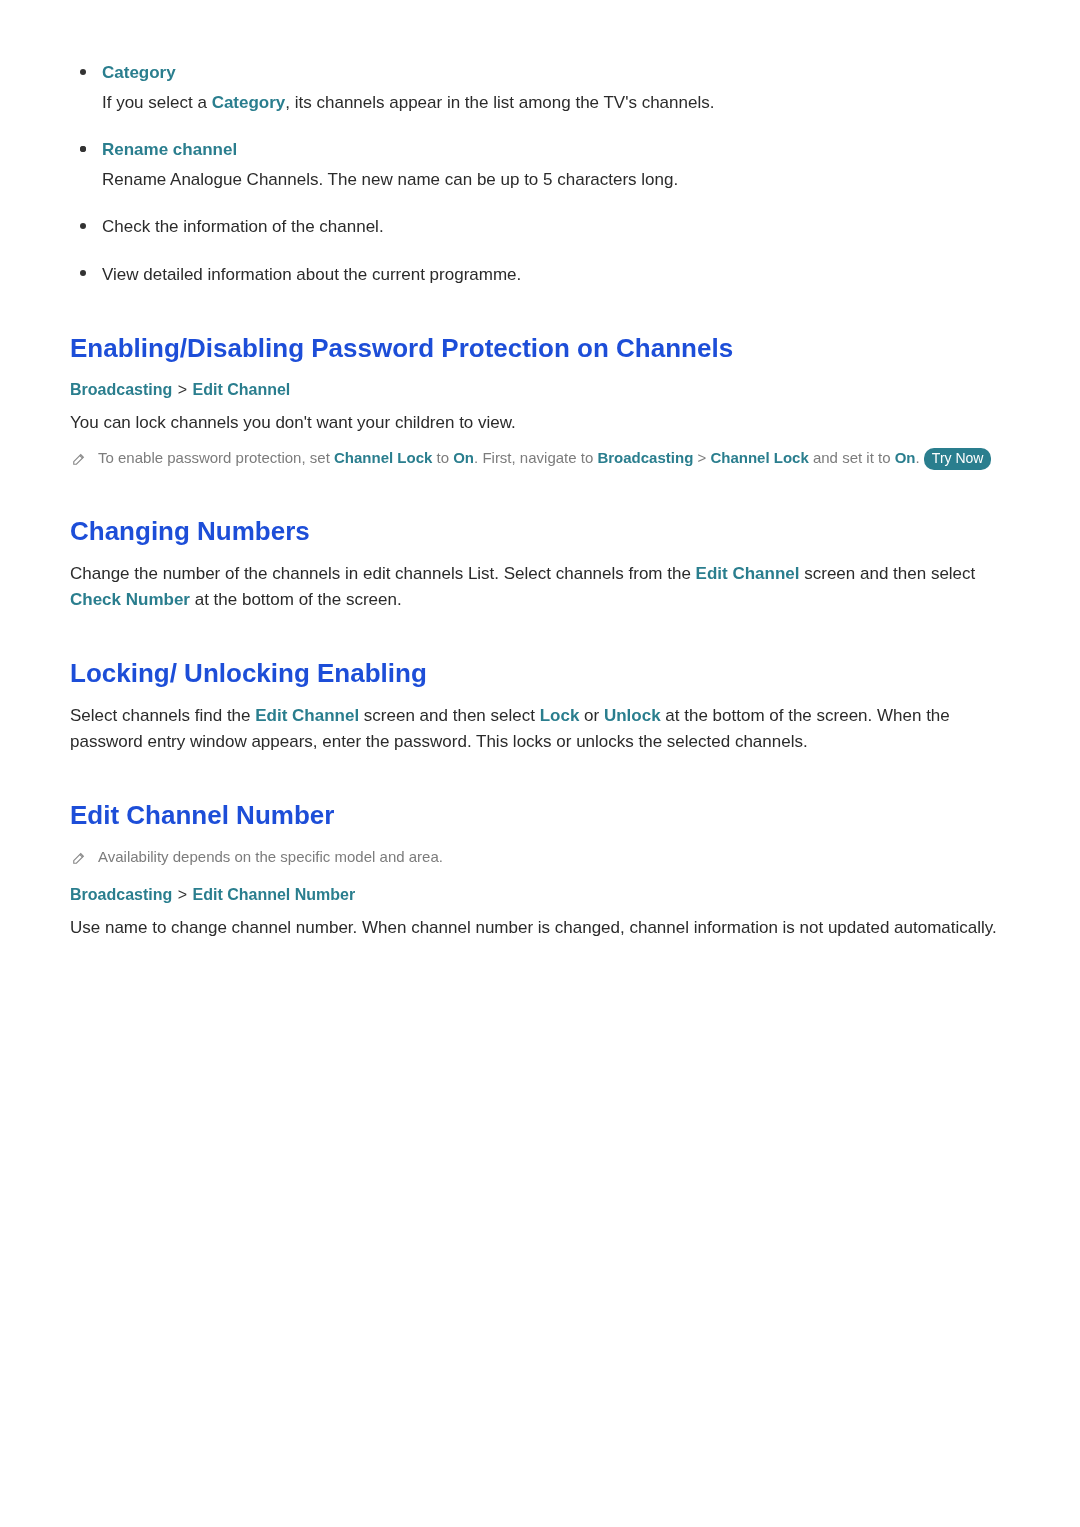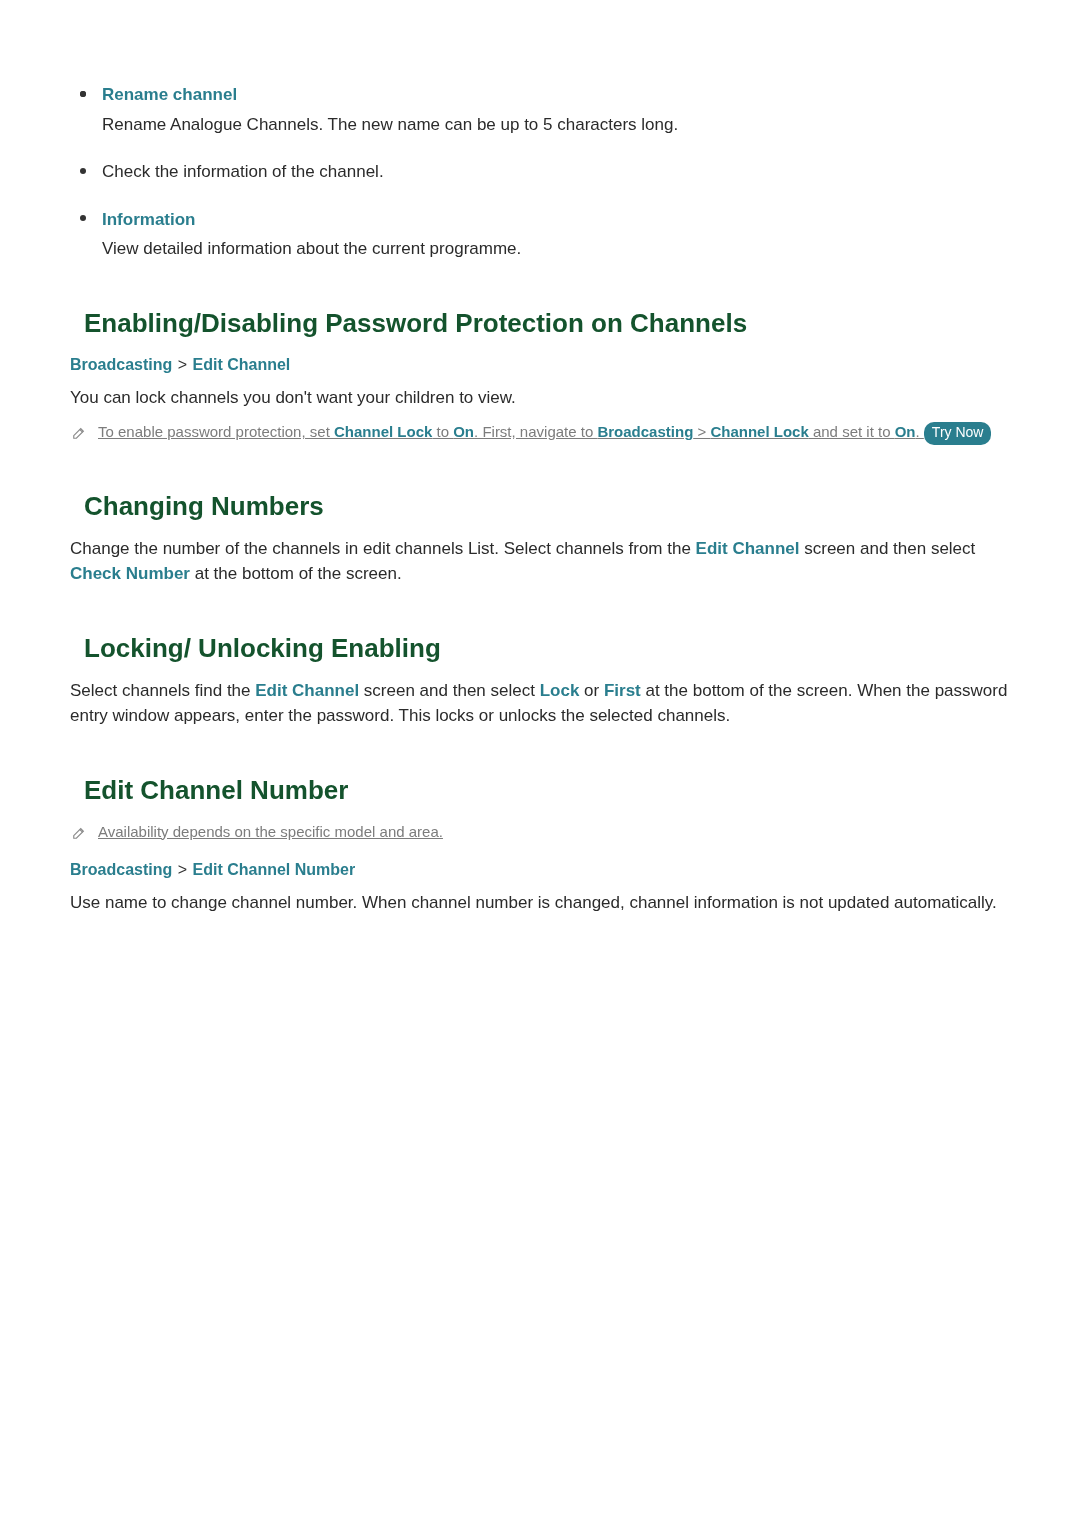--- a/index.html
+++ b/index.html
@@ -39,40 +39,39 @@
     color: #2a7e8e;
     font-weight: 700;
     margin-bottom: 4px;
     font-size: 17px;
   }
   .item-body {
     color: #2b2b2b;
     font-size: 17px;
   }
   h2.section {
-    color: #14532d;
+    color: #1d4ed8;
     font-size: 26px;
     font-weight: 700;
-    margin: 42px 0 10px 14px;
+    margin: 42px 0 10px 0;
   }
   .breadcrumb {
     font-size: 16px;
     margin-bottom: 8px;
   }
   .breadcrumb .crumb { color: #2a7e8e; font-weight: 700; }
   .breadcrumb .sep { color: #333; margin: 0 1px; }
   .body-text { font-size: 17px; color: #2b2b2b; margin: 4px 0 10px 0; }
   .note {
     font-size: 15px;
     color: #7c7c7c;
     line-height: 1.6;
     position: relative;
     padding-left: 28px;
     margin-top: 8px;
-    text-decoration: underline;
   }
   .note .pencil {
     position: absolute;
     left: 2px;
     top: 3px;
     width: 14px;
     height: 14px;
     color: #8a8a8a;
   }
   .try-now {
@@ -85,30 +84,35 @@
     vertical-align: baseline;
     line-height: 1.4;
   }
   .note .teal-b { color: #2a7e8e; font-weight: 700; }
 </style>
 </head>
 <body>
 
 <ul class="list">
   <li>
+    <div class="item-title">Category</div>
+    <div class="item-body">
+      <span>If you select a </span><span class="teal bold">Category</span><span>, its channels appear in the list among the TV's channels.</span>
+    </div>
+  </li>
+  <li>
   </li>
   <li>
     <div class="item-title">Rename channel</div>
     <div class="item-body">Rename Analogue Channels. The new name can be up to 5 characters long.</div>
   </li>
   <li>
     <div class="item-body">Check the information of the channel.</div>
   </li>
   <li>
-    <div class="item-title">Information</div>
     <div class="item-body">View detailed information about the current programme.</div>
   </li>
 </ul>
 
 <h2 class="section">Enabling/Disabling Password Protection on Channels</h2>
 <div class="breadcrumb">
   <span class="crumb">Broadcasting</span>
   <span class="sep">&gt;</span>
   <span class="crumb">Edit Channel</span>
 </div>
@@ -123,21 +127,21 @@
   <span>To enable password protection, set </span><span class="teal-b">Channel Lock</span><span> to </span><span class="teal-b">On</span><span>. First, navigate to </span><span class="teal-b">Broadcasting</span><span> &gt; </span><span class="teal-b">Channel Lock</span><span> and set it to </span><span class="teal-b">On</span><span>. </span><span class="try-now">Try Now</span>
 </div>
 
 <h2 class="section">Changing Numbers</h2>
 <p class="body-text">
   <span>Change the number of the channels in edit channels List. Select channels from the </span><span class="teal bold">Edit Channel</span><span> screen and then select </span><span class="teal bold">Check Number</span><span> at the bottom of the screen.</span>
 </p>
 
 <h2 class="section">Locking/ Unlocking Enabling</h2>
 <p class="body-text">
-  <span>Select channels find the </span><span class="teal bold">Edit Channel</span><span> screen and then select </span><span class="teal bold">Lock</span><span> or </span><span class="teal bold">First</span><span> at the bottom of the screen. When the password entry window appears, enter the password. This locks or unlocks the selected channels.</span>
+  <span>Select channels find the </span><span class="teal bold">Edit Channel</span><span> screen and then select </span><span class="teal bold">Lock</span><span> or </span><span class="teal bold">Unlock</span><span> at the bottom of the screen. When the password entry window appears, enter the password. This locks or unlocks the selected channels.</span>
 </p>
 
 <h2 class="section">Edit Channel Number</h2>
 <div class="note">
   <span class="pencil">
     <svg viewBox="0 0 16 16" width="14" height="14">
         <path d="M2 11 L10 3 L13 6 L5 14 L2 14 Z" fill="none" stroke="currentColor" stroke-width="1.3"></path>
         <path d="M9 4 L12 7" stroke="currentColor" stroke-width="1.3"></path>
       </svg>
   </span>

